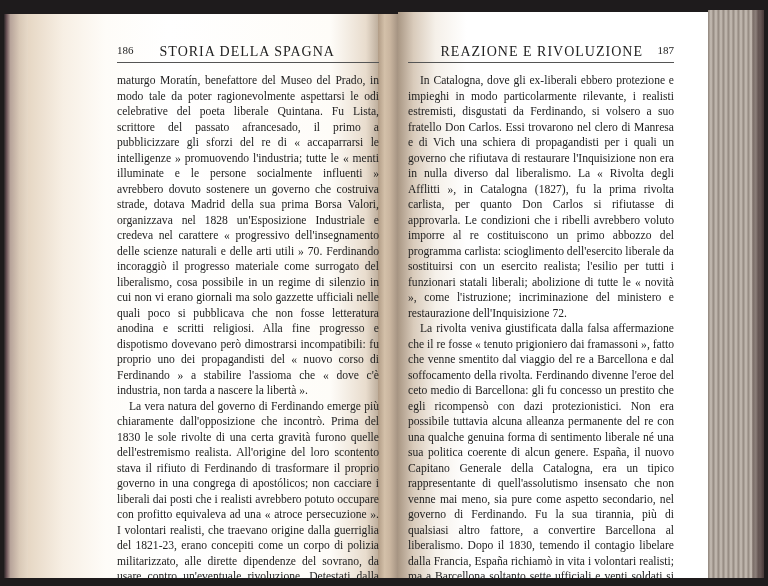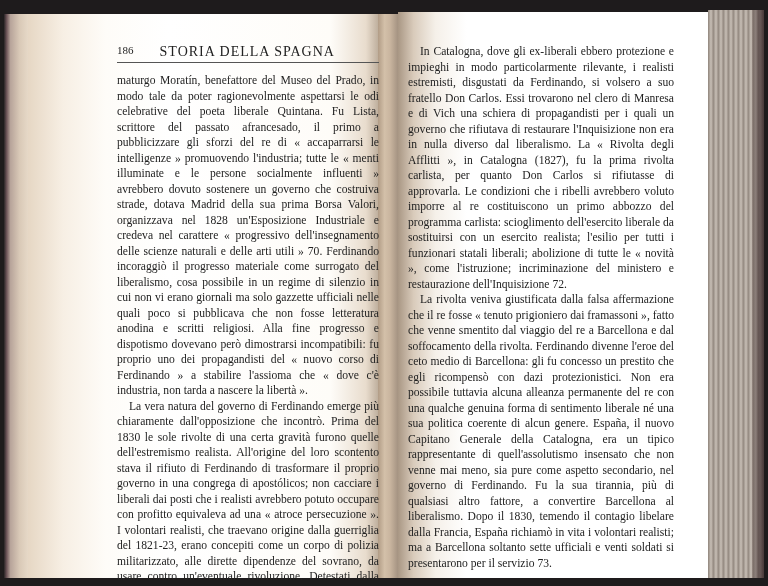--- a/index.html
+++ b/index.html
@@ -50,18 +50,23 @@
     <span style="width:18px"></span>
   </div>
   <div class="body-text">
     <p>maturgo Moratín, benefattore del Museo del Prado, in modo tale da poter ragionevolmente aspettarsi le odi celebrative del poeta liberale Quintana. Fu Lista, scrittore del passato afrancesado, il primo a pubblicizzare gli sforzi del re di « accaparrarsi le intelligenze » promuovendo l'industria; tutte le « menti illuminate e le persone socialmente influenti » avrebbero dovuto sostenere un governo che costruiva strade, dotava Madrid della sua prima Borsa Valori, organizzava nel 1828 un'Esposizione Industriale e credeva nel carattere « progressivo dell'insegnamento delle scienze naturali e delle arti utili » 70. Ferdinando incoraggiò il progresso materiale come surrogato del liberalismo, cosa possibile in un regime di silenzio in cui non vi erano giornali ma solo gazzette ufficiali nelle quali poco si pubblicava che non fosse letteratura anodina e scritti religiosi. Alla fine progresso e dispotismo dovevano però dimostrarsi incompatibili: fu proprio uno dei propagandisti del « nuovo corso di Ferdinando » a stabilire l'assioma che « dove c'è industria, non tarda a nascere la libertà ».</p>
     <p class="indent">La vera natura del governo di Ferdinando emerge più chiaramente dall'opposizione che incontrò. Prima del 1830 le sole rivolte di una certa gravità furono quelle dell'estremismo realista. All'origine del loro scontento stava il rifiuto di Ferdinando di trasformare il proprio governo in una congrega di apostólicos; non cacciare i liberali dai posti che i realisti avrebbero potuto occupare con profitto equivaleva ad una « atroce persecuzione ». I volontari realisti, che traevano origine dalla guerriglia del 1821-23, erano concepiti come un corpo di polizia militarizzato, alle dirette dipendenze del sovrano, da usare contro un'eventuale rivoluzione. Detestati dalla maggior parte degli ufficiali dell'esercito regolare, senza sostegno da parte del governo il quale lasciava che fossero le municipalità a pagarli, i volontari divennero una milizia semiorganizzata di un centinaio di migliaia di scontenti 71.</p>
   </div>
 
 </div>
 
 <div class="page-content right-content">
+  <div class="header">
+    <span style="width:18px"></span>
+    <span class="running-head">REAZIONE E RIVOLUZIONE</span>
+    <span class="page-number">187</span>
+  </div>
   <div class="body-text">
     <p class="indent">In Catalogna, dove gli ex-liberali ebbero protezione e impieghi in modo particolarmente rilevante, i realisti estremisti, disgustati da Ferdinando, si volsero a suo fratello Don Carlos. Essi trovarono nel clero di Manresa e di Vich una schiera di propagandisti per i quali un governo che rifiutava di restaurare l'Inquisizione non era in nulla diverso dal liberalismo. La « Rivolta degli Afflitti », in Catalogna (1827), fu la prima rivolta carlista, per quanto Don Carlos si rifiutasse di approvarla. Le condizioni che i ribelli avrebbero voluto imporre al re costituiscono un primo abbozzo del programma carlista: scioglimento dell'esercito liberale da sostituirsi con un esercito realista; l'esilio per tutti i funzionari statali liberali; abolizione di tutte le « novità », come l'istruzione; incriminazione del ministero e restaurazione dell'Inquisizione 72.</p>
     <p class="indent">La rivolta veniva giustificata dalla falsa affermazione che il re fosse « tenuto prigioniero dai framassoni », fatto che venne smentito dal viaggio del re a Barcellona e dal soffocamento della rivolta. Ferdinando divenne l'eroe del ceto medio di Barcellona: gli fu concesso un prestito che egli ricompensò con dazi protezionistici. Non era possibile tuttavia alcuna alleanza permanente del re con una qualche genuina forma di sentimento liberale né una sua politica coerente di alcun genere. España, il nuovo Capitano Generale della Catalogna, era un tipico rappresentante di quell'assolutismo insensato che non venne mai meno, sia pure come aspetto secondario, nel governo di Ferdinando. Fu la sua tirannia, più di qualsiasi altro fattore, a convertire Barcellona al liberalismo. Dopo il 1830, temendo il contagio libelare dalla Francia, España richiamò in vita i volontari realisti; ma a Barcellona soltanto sette ufficiali e venti soldati si presentarono per il servizio 73.</p>
   </div>
 
 </div>
 
 </body></html>

